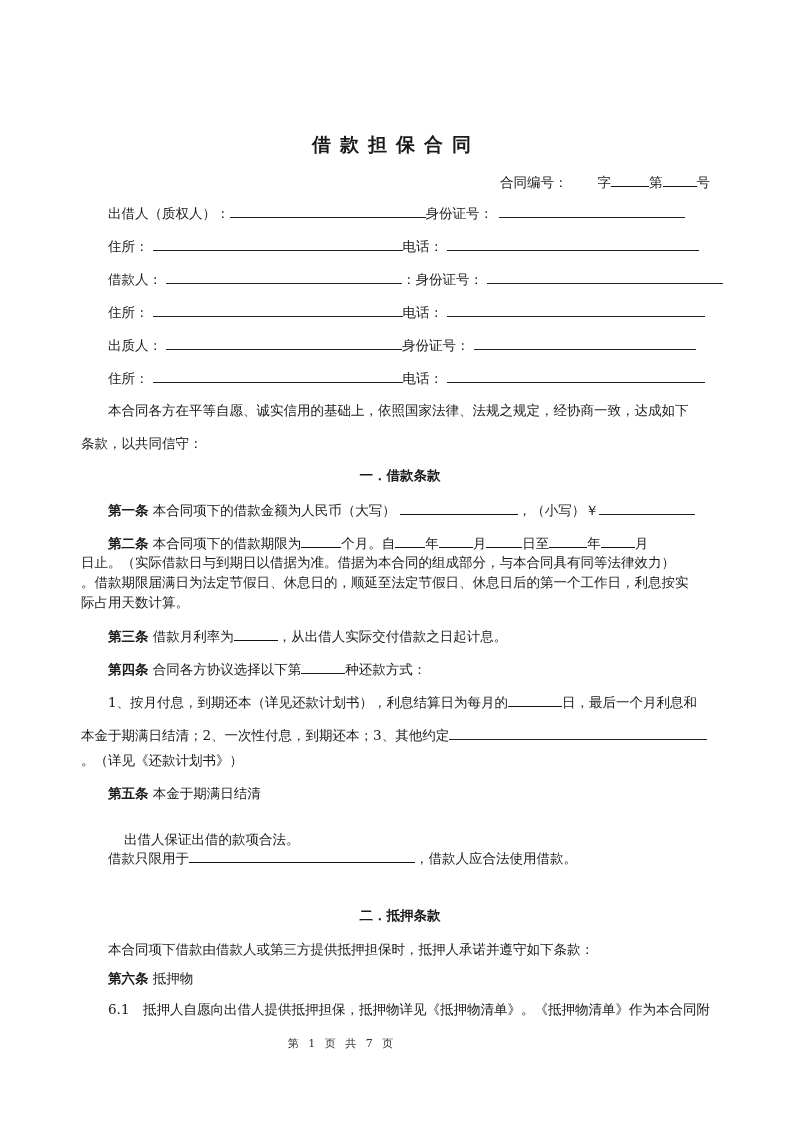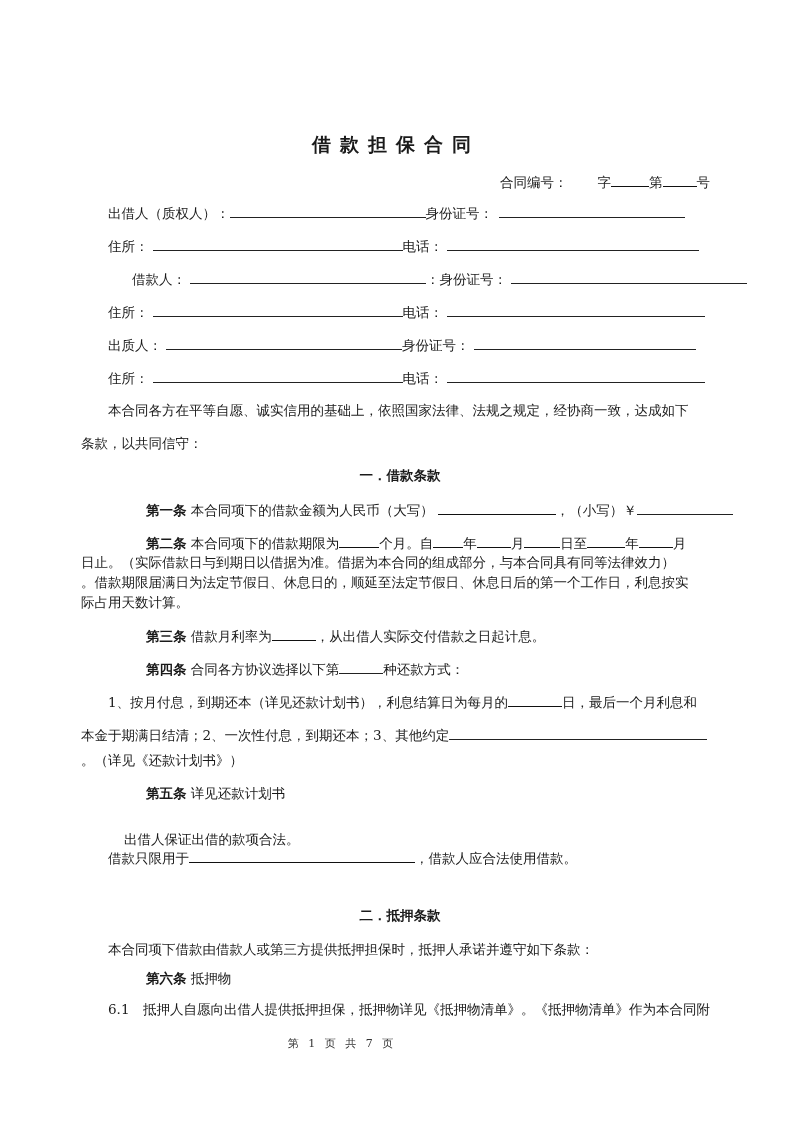--- a/index.html
+++ b/index.html
@@ -5,21 +5,21 @@
   html, body { margin: 0; padding: 0; background: #ffffff; }
   body { width: 800px; height: 1132px; position: relative; overflow: hidden;
          font-family: "DejaVu Serif", "Liberation Serif", serif; color: #1a1a1a; }
   .page { position: absolute; left: 0; top: 0; width: 800px; height: 1132px; }
   .ln { position: absolute; font-size: 13.5px; line-height: 18px; white-space: nowrap; }
   .title { position: absolute; left: 0; width: 792px; top: 132px; text-align: center;
            font-family: "DejaVu Sans", "Liberation Sans", sans-serif; font-weight: bold;
            font-size: 19px; letter-spacing: 9px; }
   .heading { position: absolute; left: 0; width: 800px; text-align: center;
              font-family: "DejaVu Sans", "Liberation Sans", sans-serif; font-weight: bold; font-size: 13.5px; }
-  .b { font-family: "DejaVu Sans", "Liberation Sans", sans-serif; font-weight: bold; margin-left: 38px; }
+  .b { font-family: "DejaVu Sans", "Liberation Sans", sans-serif; font-weight: bold; }
   .blank { display: inline-block; border-bottom: 1px solid #222; height: 14px; vertical-align: baseline; }
   .blank.thick { border-bottom: 1.6px solid #111; }
   .footer { position: absolute; left: 0; width: 684px; top: 1036px; text-align: center; font-size: 11px; color: #333; letter-spacing: 3px; }
 </style>
 </head>
 <body>
 
 <div class="page">
 
   <div class="title">借款担保合同</div>
@@ -27,21 +27,21 @@
   <div class="ln" style="left:500px; top:172px;">
     <span>合同编号：</span><span style="display:inline-block;width:30px;"></span><span>字</span><span class="blank thick" style="width:38px;"></span><span>第</span><span class="blank thick" style="width:34px;"></span><span>号</span>
   </div>
 
   <div class="ln" style="left:108px; top:203px;">
     <span>出借人（质权人）：</span><span class="blank" style="width:196px;"></span><span>身份证号：</span><span class="blank" style="width:186px;margin-left:6px;"></span>
   </div>
   <div class="ln" style="left:108px; top:236px;">
     <span>住所：</span><span class="blank" style="width:250px;margin-left:4px;"></span><span>电话：</span><span class="blank" style="width:252px;margin-left:4px;"></span>
   </div>
-  <div class="ln" style="left:108px; top:269px;margin-left:24px;">
+  <div class="ln" style="left:108px; top:269px;">
     <span>借款人：</span><span class="blank" style="width:236px;margin-left:4px;"></span><span>：身份证号：</span><span class="blank" style="width:236px;margin-left:4px;"></span>
   </div>
   <div class="ln" style="left:108px; top:302px;">
     <span>住所：</span><span class="blank" style="width:250px;margin-left:4px;"></span><span>电话：</span><span class="blank" style="width:258px;margin-left:4px;"></span>
   </div>
   <div class="ln" style="left:108px; top:335px;">
     <span>出质人：</span><span class="blank" style="width:236px;margin-left:4px;"></span><span>身份证号：</span><span class="blank" style="width:222px;margin-left:4px;"></span>
   </div>
   <div class="ln" style="left:108px; top:368px;">
     <span>住所：</span><span class="blank" style="width:250px;margin-left:4px;"></span><span>电话：</span><span class="blank" style="width:258px;margin-left:4px;"></span>
@@ -77,21 +77,21 @@
   <div class="ln" style="left:108px; top:692px;">
     <span>1、按月付息，到期还本（详见还款计划书），利息结算日为每月的</span><span class="blank thick" style="width:54px;"></span><span>日，最后一个月利息和</span>
   </div>
   <div class="ln" style="left:81px; top:725px;">
     <span>本金于期满日结清；2、一次性付息，到期还本；3、其他约定</span><span class="blank" style="width:258px;"></span>
   </div>
   <div class="ln" style="left:81px; top:751px;">。（详见《还款计划书》）</div>
 
   <div class="ln" style="left:108px; top:784px;">
     <span class="b">第五条</span>
-    <span>详见还款计划书</span>
+    <span>本金于期满日结清</span>
   </div>
   <div class="ln" style="left:124px; top:815px;margin-top:15px;">出借人保证出借的款项合法。</div>
   <div class="ln" style="left:108px; top:848px;">
     <span>借款只限用于</span><span class="blank thick" style="width:226px;"></span><span>，借款人应合法使用借款。</span>
   </div>
 
   <div class="heading" style="top:907px;">二．抵押条款</div>
   <div class="ln" style="left:108px; top:940px;">本合同项下借款由借款人或第三方提供抵押担保时，抵押人承诺并遵守如下条款：</div>
   <div class="ln" style="left:108px; top:969px;">
     <span class="b">第六条</span>

